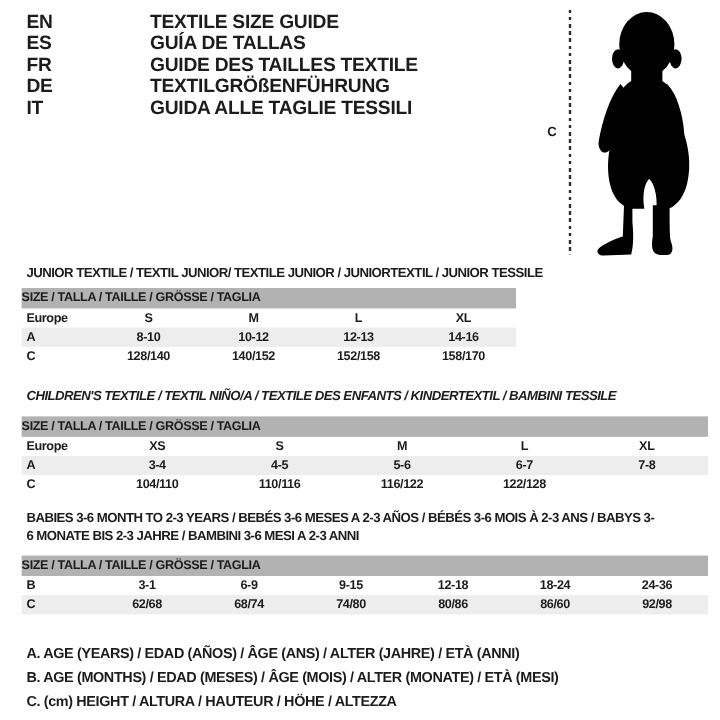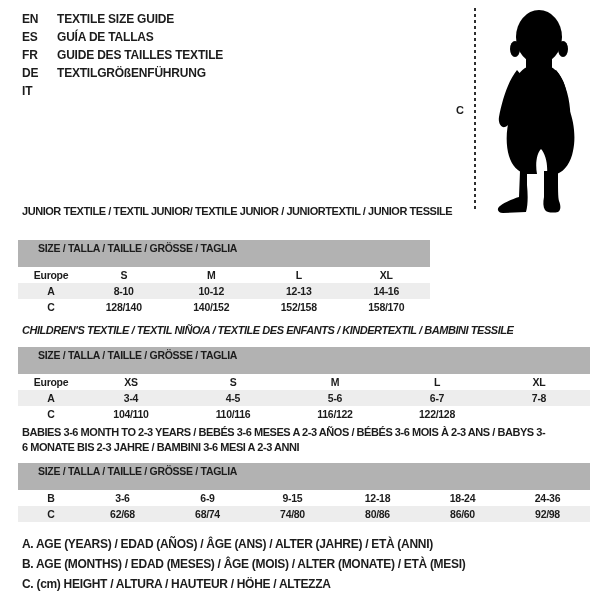--- a/index.html
+++ b/index.html
@@ -3,40 +3,40 @@
 <meta charset="utf-8">
 <style>
   html,body{margin:0;padding:0;background:#fff;}
   .canvas{
     position:relative;width:600px;height:600px;background:#fff;overflow:hidden;
     font-family:"Liberation Sans",sans-serif;font-weight:bold;color:#1c1c1c;
     -webkit-font-smoothing:antialiased;
   }
   
   .lang-block{position:absolute;left:22px;top:10px;}
-  .lang-row{display:flex;height:18px;line-height:18px;font-size:12px;letter-spacing:-0.2px;}
+  .lang-row{display:flex;height:18px;line-height:18px;font-size:16px;letter-spacing:-0.2px;gap:36px;}
   .lang-code{width:35px;flex:0 0 35px;}
-  .lang-title{white-space:nowrap;}
+  .lang-title{white-space:nowrap;margin-left:32px;}
   
   .figure{position:absolute;left:440px;top:0;width:160px;height:220px;}
   .height-line{position:absolute;left:34px;top:8px;width:2px;height:204px;
     background:repeating-linear-gradient(to bottom,#2e2e2e 0 3px,transparent 3px 6px);}
   .figure-label{position:absolute;left:16px;top:104px;font-size:11px;}
   .baby-svg{position:absolute;left:46px;top:5px;}
   
   .sec-title{position:absolute;left:22px;font-size:11px;letter-spacing:-0.45px;line-height:15px;white-space:nowrap;}
   .sec-title.wrap{white-space:normal;width:525px;}
   
   .size-table{position:absolute;left:18px;}
-  .thead{height:27px;line-height:17px;background:#b2b2b2;font-size:10.5px;
-    letter-spacing:-0.3px;padding-left:20px;box-sizing:border-box;}
+  .thead{height:17px;line-height:17px;background:#b2b2b2;font-size:10.5px;
+    letter-spacing:-0.3px;padding-left:0;box-sizing:border-box;}
   .trow{display:grid;height:16px;line-height:16px;font-size:10.5px;letter-spacing:-0.3px;}
   .trow.shaded{background:#ededed;}
   .cell{overflow:hidden;white-space:nowrap;}
-  .cell.label{padding-left:4px;text-align:center;}
+  .cell.label{padding-left:4px;text-align:left;}
   .cell.val{text-align:center;}
   
   .footnotes{position:absolute;left:22px;top:534px;}
   .footnote{height:20px;line-height:20px;font-size:12px;letter-spacing:-0.3px;white-space:nowrap;}
 </style>
 </head>
 <body>
 
 <div class="canvas">
 
@@ -52,20 +52,21 @@
     <div class="lang-row">
       <span class="lang-code">FR</span>
       <span class="lang-title">GUIDE DES TAILLES TEXTILE</span>
     </div>
     <div class="lang-row">
       <span class="lang-code">DE</span>
       <span class="lang-title">TEXTILGRÖßENFÜHRUNG</span>
     </div>
     <div class="lang-row">
       <span class="lang-code">IT</span>
+      <span class="lang-title">GUIDA ALLE TAGLIE TESSILI</span>
     </div>
   </div>
 
   <div class="figure">
     <div class="height-line"></div>
     <div class="figure-label">C</div>
     <svg class="baby-svg" width="110" height="210" viewBox="0 0 110 210" xmlns="http://www.w3.org/2000/svg" fill="#000">
 
       <ellipse cx="53" cy="32" rx="23" ry="27"></ellipse>
 
@@ -81,21 +82,21 @@
       <path d="M70 65 C78 74 83 90 84 104 C85 113 83 120 78 125 C74 127 71 124 72 119 C74 110 74 100 71 88 C69 80 67 72 65 68 Z"></path>
 
       <path d="M27 104 C20 118 19 138 23 151 C26 161 32 167 40 169 L51 169 C49 158 51 148 55 144 C59 148 62 158 61 169 L71 169 C79 166 85 157 87 146 C90 133 88 116 83 104 Z"></path>
 
       <path d="M34 166 L33 192 C26 194 18 198 14 201 C10 204 12 208 17 208 L40 207 C42 200 42 190 41 180 L41 166 Z"></path>
 
       <path d="M58 166 L58 192 C57 197 57 202 59 205 C61 208 68 208 72 207 C75 205 75 201 73 196 C72 192 72 184 72 166 Z"></path>
     </svg>
   </div>
 
-  <div class="sec-title" style="top:204px;">JUNIOR TEXTILE / TEXTIL JUNIOR/ TEXTILE JUNIOR / JUNIORTEXTIL / JUNIOR TESSILE</div>
+  <div class="sec-title" style="top:221px;">JUNIOR TEXTILE / TEXTIL JUNIOR/ TEXTILE JUNIOR / JUNIORTEXTIL / JUNIOR TESSILE</div>
   <div class="size-table" style="top:240px;width:412px;">
     <div class="thead">SIZE / TALLA / TAILLE / GRÖSSE / TAGLIA</div>
   <div class="trow" style="grid-template-columns: 62px repeat(4, 1fr);">
         <div class="cell label">Europe</div>
         <div class="cell val">S</div>
         <div class="cell val">M</div>
         <div class="cell val">L</div>
         <div class="cell val">XL</div>
       </div>
       <div class="trow shaded" style="grid-template-columns: 62px repeat(4, 1fr);">
@@ -140,21 +141,21 @@
         <div class="cell val">116/122</div>
         <div class="cell val">122/128</div>
       </div>
     </div>
 
   <div class="sec-title wrap" style="top:425px;">BABIES 3-6 MONTH TO 2-3 YEARS / BEBÉS 3-6 MESES A 2-3 AÑOS / BÉBÉS 3-6 MOIS À 2-3 ANS / BABYS 3-6 MONATE BIS 2-3 JAHRE / BAMBINI 3-6 MESI A 2-3 ANNI</div>
   <div class="size-table" style="top:463px;width:572px;">
     <div class="thead">SIZE / TALLA / TAILLE / GRÖSSE / TAGLIA</div>
   <div class="trow" style="grid-template-columns: 62px repeat(6, 1fr);">
         <div class="cell label">B</div>
-        <div class="cell val">3-6</div>
+        <div class="cell val">3-1</div>
         <div class="cell val">6-9</div>
         <div class="cell val">9-15</div>
         <div class="cell val">12-18</div>
         <div class="cell val">18-24</div>
         <div class="cell val">24-36</div>
       </div>
       <div class="trow shaded" style="grid-template-columns: 62px repeat(6, 1fr);">
         <div class="cell label">C</div>
         <div class="cell val">62/68</div>
         <div class="cell val">68/74</div>

